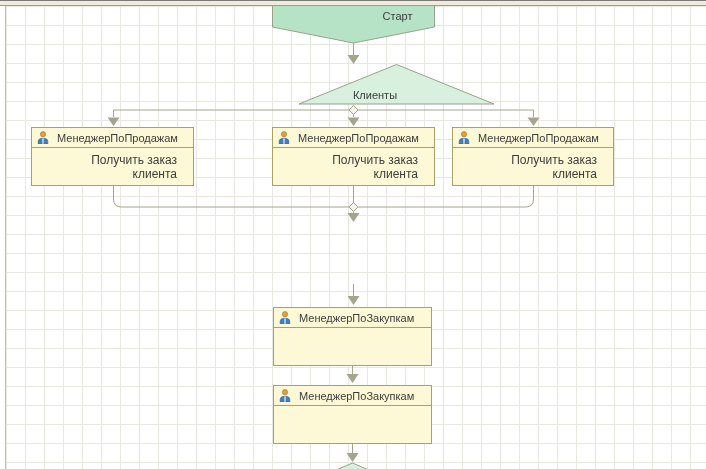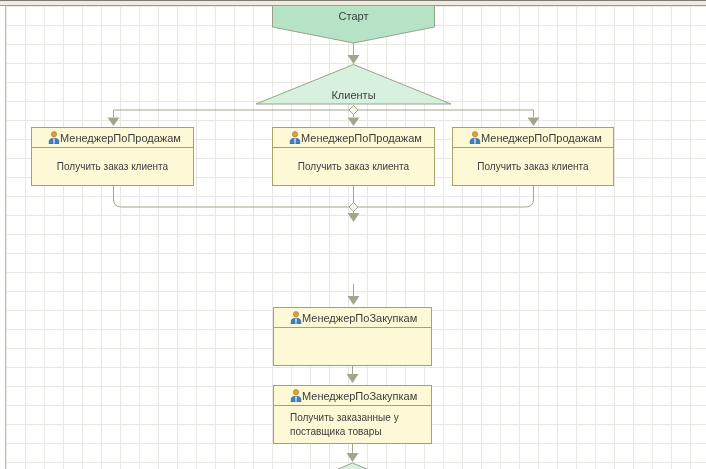--- a/index.html
+++ b/index.html
@@ -19,26 +19,26 @@
   .shape{position:absolute;z-index:2;}
   .shape svg{display:block;}
   .shape-label{position:absolute;left:0;width:100%;text-align:center;
     font-size:11px;color:#3d3d3d;white-space:nowrap;}
   .task{
     position:absolute;z-index:2;background:#fdf8d6;border:1px solid #a9a265;
     display:flex;flex-direction:column;box-sizing:border-box;
   }
   .task-header{
     height:19px;flex:0 0 19px;border-bottom:1px solid #a9a265;
-    display:flex;align-items:center;padding-left:16px;gap:0;
+    display:flex;align-items:center;padding-left:5px;gap:8px;
   }
   .task-role{font-size:11px;color:#3d3d3d;white-space:nowrap;}
   .task-body{
     flex:1;display:flex;align-items:center;justify-content:center;
-    font-size:10px;color:#3d3d3d;text-align:left;line-height:14px;padding:0 16px;
+    font-size:12px;color:#3d3d3d;text-align:right;line-height:14px;padding:0 16px;
   }
   .person{flex:0 0 12px;}
 </style>
 </head>
 <body>
 
 <div class="canvas">
 
   <svg class="wires" width="706" height="469">
     <g stroke="#a5a48c" stroke-width="1" fill="none">
@@ -73,24 +73,24 @@
       <polygon points="353.5,202.5 358,207 353.5,211.5 349,207"></polygon>
     </g>
 
     <polygon points="352.5,463 336,470 369,470" fill="#d8f0de" stroke="#96a389" stroke-width="1"></polygon>
   </svg>
 
   <div class="shape" style="left:272px;top:5px;width:163px;height:39px;">
     <svg width="163" height="39">
       <polygon points="0.5,0.5 162.5,0.5 162.5,22 81.5,38 0.5,22" fill="#b6e3c6" stroke="#96a389"></polygon>
     </svg>
-    <span class="shape-label" style="top:5px;">Старт</span>
+    <span class="shape-label" style="top:5px;margin-left:44px;">Старт</span>
   </div>
 
-  <div class="shape" style="left:255px;top:64px;width:197px;height:41px;">
+  <div class="shape" style="left:255px;top:64px;width:197px;height:41px;padding-left:43px;">
     <svg width="197" height="41">
       <polygon points="98.5,0.5 196,40 1,40" fill="#d8f0de" stroke="#96a389"></polygon>
     </svg>
     <span class="shape-label" style="bottom:4px;">Клиенты</span>
   </div>
 
   <div class="task" style="left:31px;top:127px;width:163px;height:59px;">
     <div class="task-header">
       <svg class="person" width="12" height="13" viewBox="0 0 12 13">
         <circle cx="6" cy="3.2" r="2.6" fill="#e0a13e" stroke="#a86f1e" stroke-width="0.6"></circle>
@@ -140,19 +140,18 @@
 
   <div class="task" style="left:273px;top:385px;width:159px;height:59px;">
     <div class="task-header">
       <svg class="person" width="12" height="13" viewBox="0 0 12 13">
         <circle cx="6" cy="3.2" r="2.6" fill="#e0a13e" stroke="#a86f1e" stroke-width="0.6"></circle>
         <path d="M1.2,13 L1.2,10.5 Q1.2,7.2 6,7.2 Q10.8,7.2 10.8,10.5 L10.8,13 Z" fill="#3f7fbf" stroke="#2a5e93" stroke-width="0.6"></path>
         <path d="M5,7.4 L7,7.4 L6.6,13 L5.4,13 Z" fill="#bcd7ee"></path>
       </svg>
       <span class="task-role">МенеджерПоЗакупкам</span>
     </div>
-    <div class="task-body">Получить заказанные у поставщика товары</div>
   </div>
 
   <div class="topbar"></div>
   <div class="leftstrip"></div>
 
 </div>
 
 </body></html>

